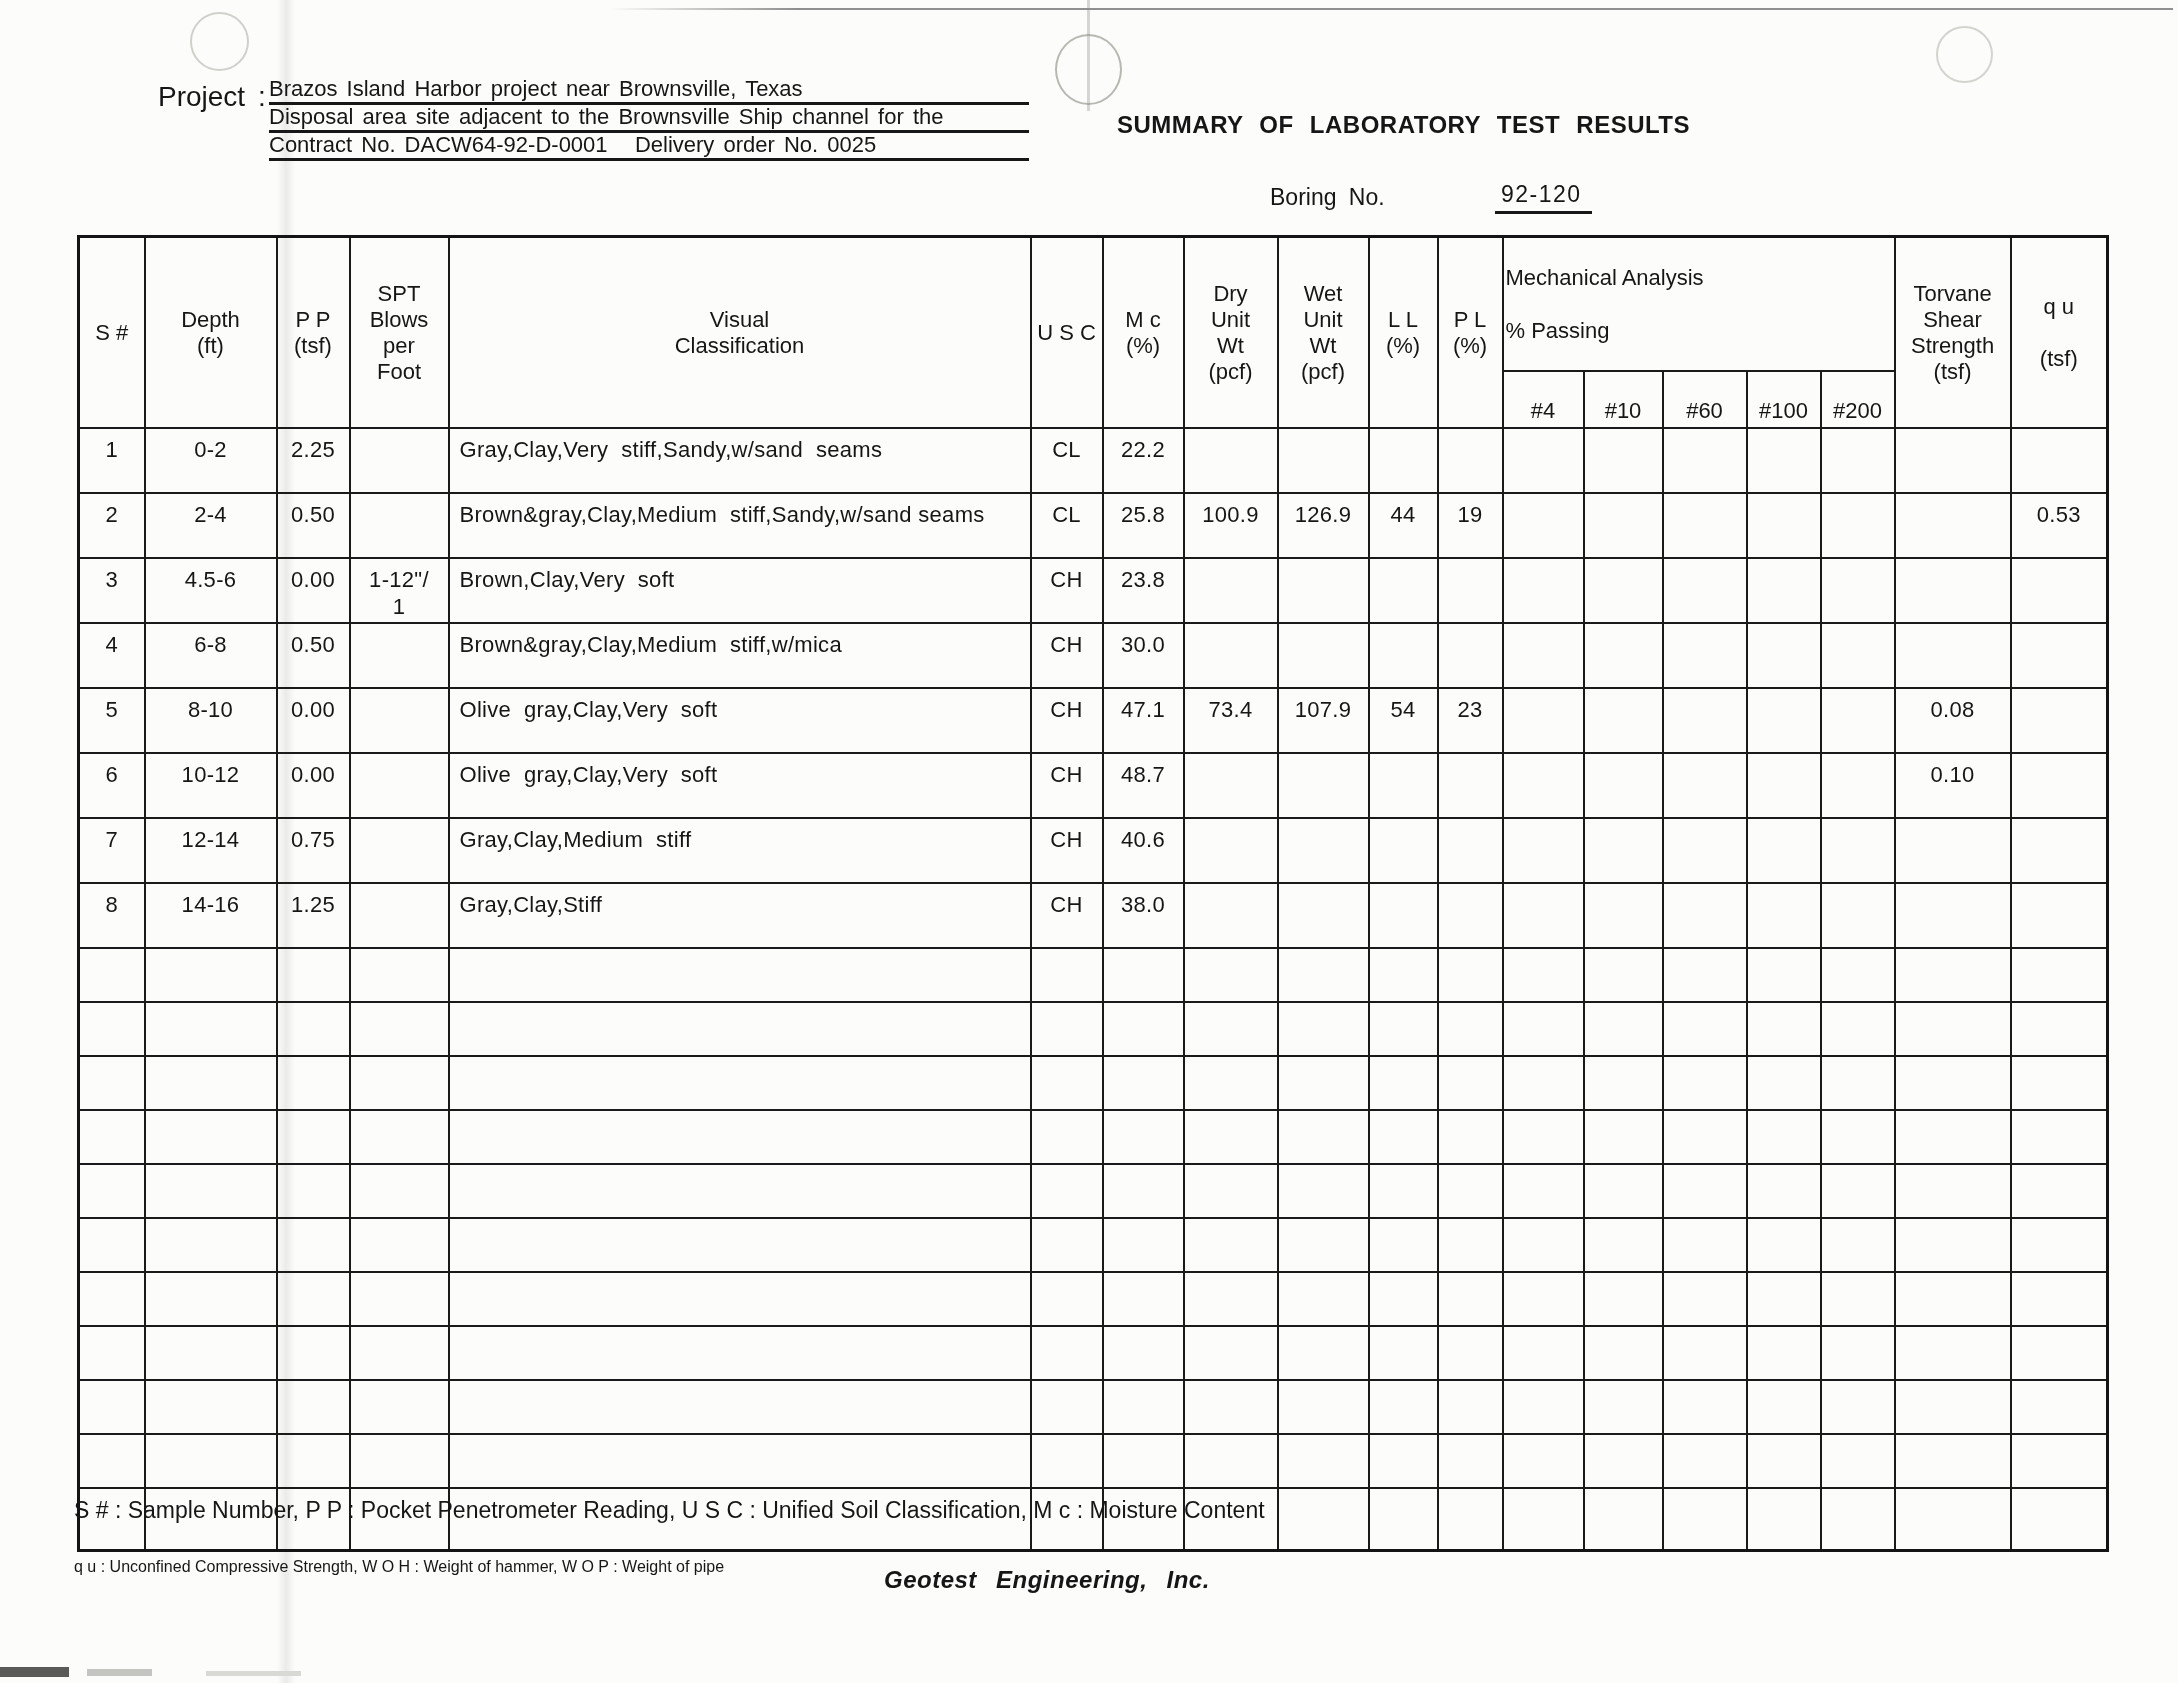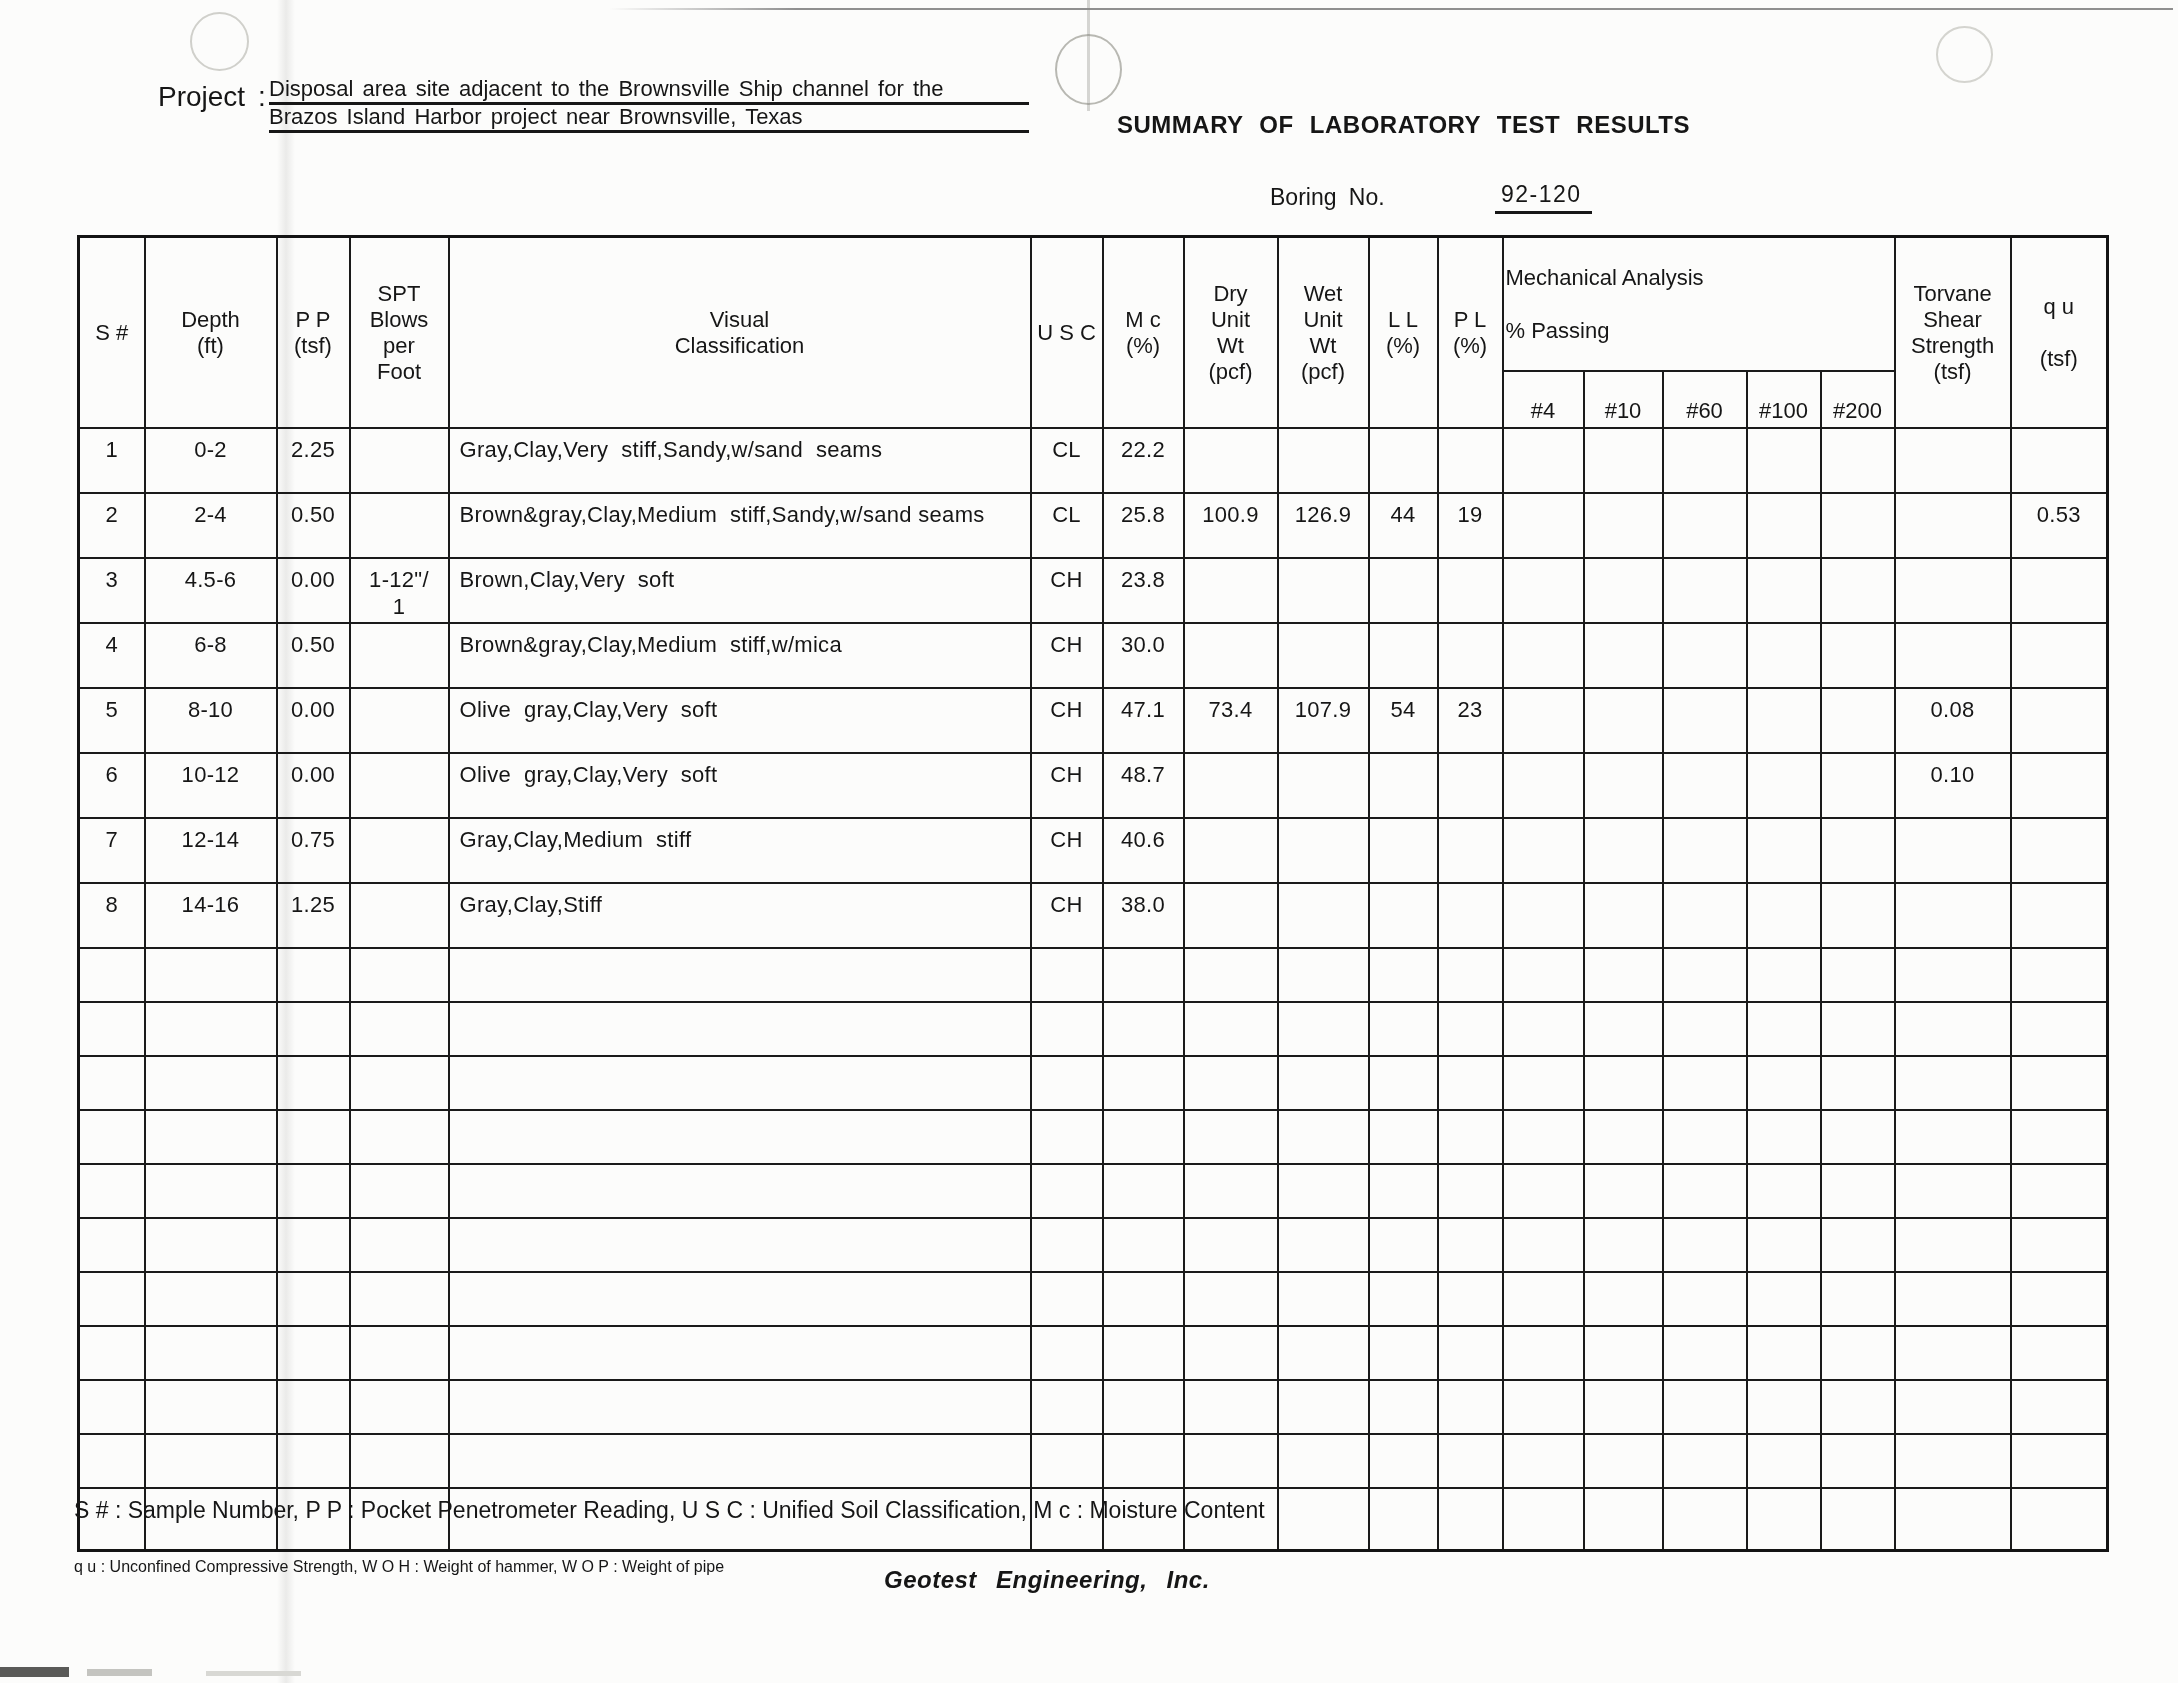--- a/index.html
+++ b/index.html
@@ -94,22 +94,23 @@
 <div class="abs hole" id="hole-right"></div>
 <div class="abs" id="top-edge-line"></div>
 <div class="abs" id="crease-band"></div>
 <div class="abs" id="crease-top"></div>
 <div class="abs" id="smudge-1"></div>
 <div class="abs" id="smudge-2"></div>
 <div class="abs" id="smudge-3"></div>
 
 <div class="abs" id="project-label">Project :</div>
 <div class="abs" id="project-lines">
+  <div class="pline">Brazos Island Harbor project near Brownsville, Texas</div>
   <div class="pline">Disposal area site adjacent to the Brownsville Ship channel for the</div>
-  <div class="pline">Brazos Island Harbor project near Brownsville, Texas</div>
+  <div class="pline">Contract No. DACW64-92-D-0001   Delivery order No. 0025</div>
 </div>
 <div class="abs" id="page-title">SUMMARY OF LABORATORY TEST RESULTS</div>
 <div class="abs" id="boring-label">Boring No.</div>
 <div class="abs" id="boring-value">92-120</div>
 
 <div class="abs" id="table-wrap">
   <table>
     <colgroup>
       <col style="width:66px">
         <col style="width:132px">

